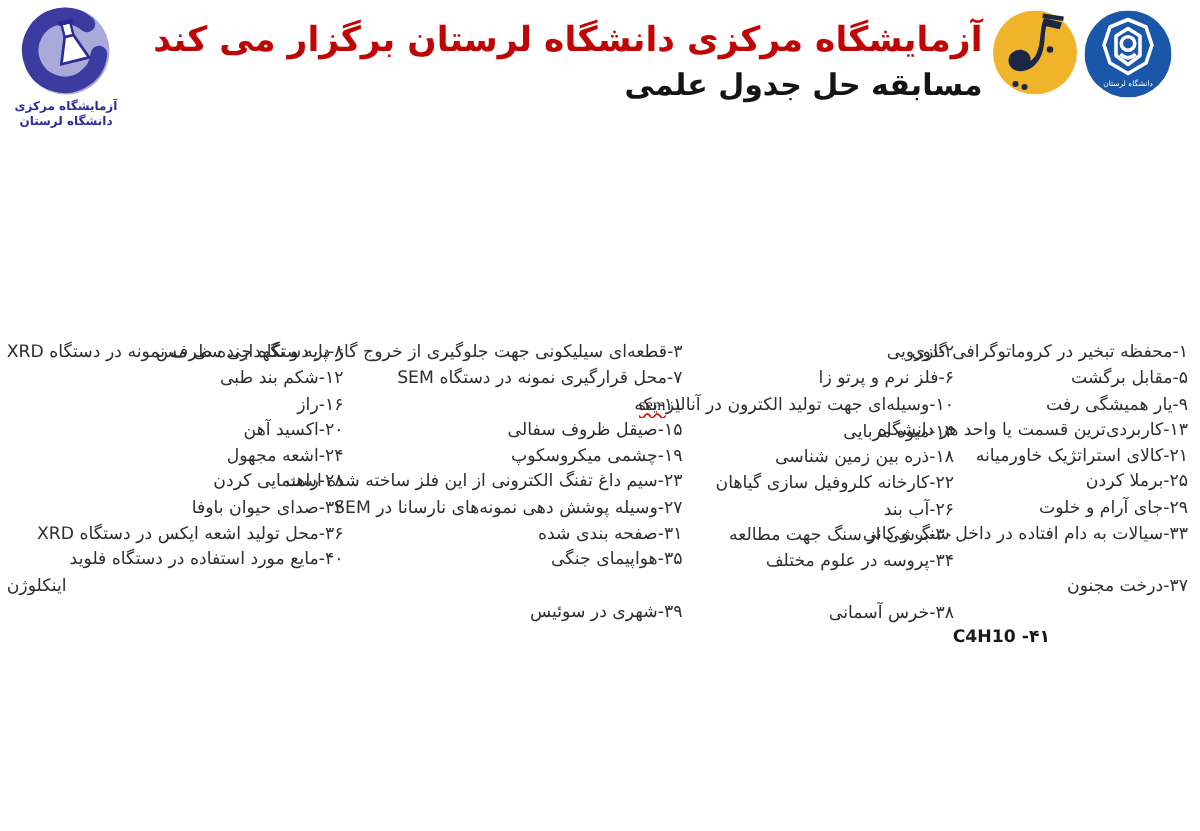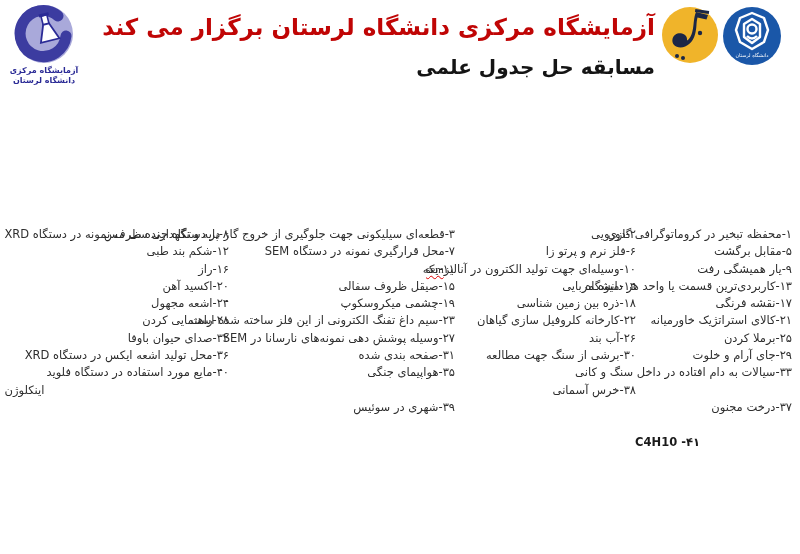--- a/index.html
+++ b/index.html
@@ -6,21 +6,21 @@
   body{
     width:800px;height:554px;position:relative;background:#ffffff;
     font-family:"DejaVu Sans",sans-serif;overflow:hidden;
   }
   
   .lab-logo-block{position:absolute;left:8px;top:4px;width:72px;text-align:center;}
   .lab-logo-block svg{display:block;margin:0 auto;}
   .lab-logo-caption{direction:rtl;font-size:8px;font-weight:bold;color:#2b2b96;line-height:10px;margin-top:2px;}
   .title-block{position:absolute;left:85px;top:12px;width:570px;text-align:right;direction:rtl;}
   .title-line1{font-size:23px;font-weight:800;color:#c00505;line-height:30px;letter-spacing:0;}
-  .title-line2{font-size:20px;font-weight:800;color:#141414;margin-top:13px;}
+  .title-line2{font-size:20px;font-weight:800;color:#141414;margin-top:2px;}
   .right-logos{position:absolute;left:662px;top:7px;display:flex;gap:5px;align-items:flex-start;}
   
   .col{
     position:absolute;top:226px;direction:rtl;text-align:right;
     font-size:11.5px;color:#2e2e2e;line-height:17.3px;white-space:nowrap;
   }
   .col-1{right:8px;}
   .col-2{right:164px;}
   .col-3{right:345px;}
   .col-4{right:571px;}
@@ -77,39 +77,39 @@
     </g>
     <text x="29" y="50" text-anchor="middle" font-size="5" fill="#ffffff">دانشگاه لرستان</text>
   </svg>
 </div>
 
 <div class="col col-1">
     <div class="clue-line">۱-محفظه تبخیر در کروماتوگرافی گازی</div>
     <div class="clue-line">۵-مقابل برگشت</div>
     <div class="clue-line">۹-یار همیشگی رفت</div>
     <div class="clue-line">۱۳-کاربردی‌ترین قسمت یا واحد هر دانشگاه</div>
-    <div class="clue-line">۱۷-نقشه فرنگی</div>
     <div class="clue-line">۲۱-کالای استراتژیک خاورمیانه</div>
     <div class="clue-line">۲۵-برملا کردن</div>
     <div class="clue-line">۲۹-جای آرام و خلوت</div>
     <div class="clue-line">۳۳-سیالات به دام افتاده در داخل سنگ و کانی</div>
     <div class="clue-line">&nbsp;</div>
     <div class="clue-line">۳۷-درخت مجنون</div>
     <div class="clue-line">&nbsp;</div>
     <div class="clue-line bold indent">۴۱- C4H10</div>
   </div>
 <div class="col col-2">
     <div class="clue-line">۲-دورویی</div>
     <div class="clue-line">۶-فلز نرم و پرتو زا</div>
     <div class="clue-line">۱۰-وسیله‌ای جهت تولید الکترون در آنالیز<span class="squiggle">sem</span></div>
     <div class="clue-line">۱۴-میوه مربایی</div>
     <div class="clue-line">۱۸-ذره بین زمین شناسی</div>
     <div class="clue-line">۲۲-کارخانه کلروفیل سازی گیاهان</div>
     <div class="clue-line">۲۶-آب بند</div>
     <div class="clue-line">۳۰-برشی از سنگ جهت مطالعه</div>
+    <div class="clue-line">۳۴-پروسه در علوم مختلف</div>
     <div class="clue-line">&nbsp;</div>
     <div class="clue-line">۳۸-خرس آسمانی</div>
   </div>
 <div class="col col-3">
     <div class="clue-line">۳-قطعه‌ای سیلیکونی جهت جلوگیری از خروج گاز در دستگاه جی سی مس</div>
     <div class="clue-line">۷-محل قرارگیری نمونه در دستگاه SEM</div>
     <div class="clue-line">۱۱-یکه</div>
     <div class="clue-line">۱۵-صیقل ظروف سفالی</div>
     <div class="clue-line">۱۹-چشمی میکروسکوپ</div>
     <div class="clue-line">۲۳-سیم داغ تفنگ الکترونی از این فلز ساخته شده است</div>

